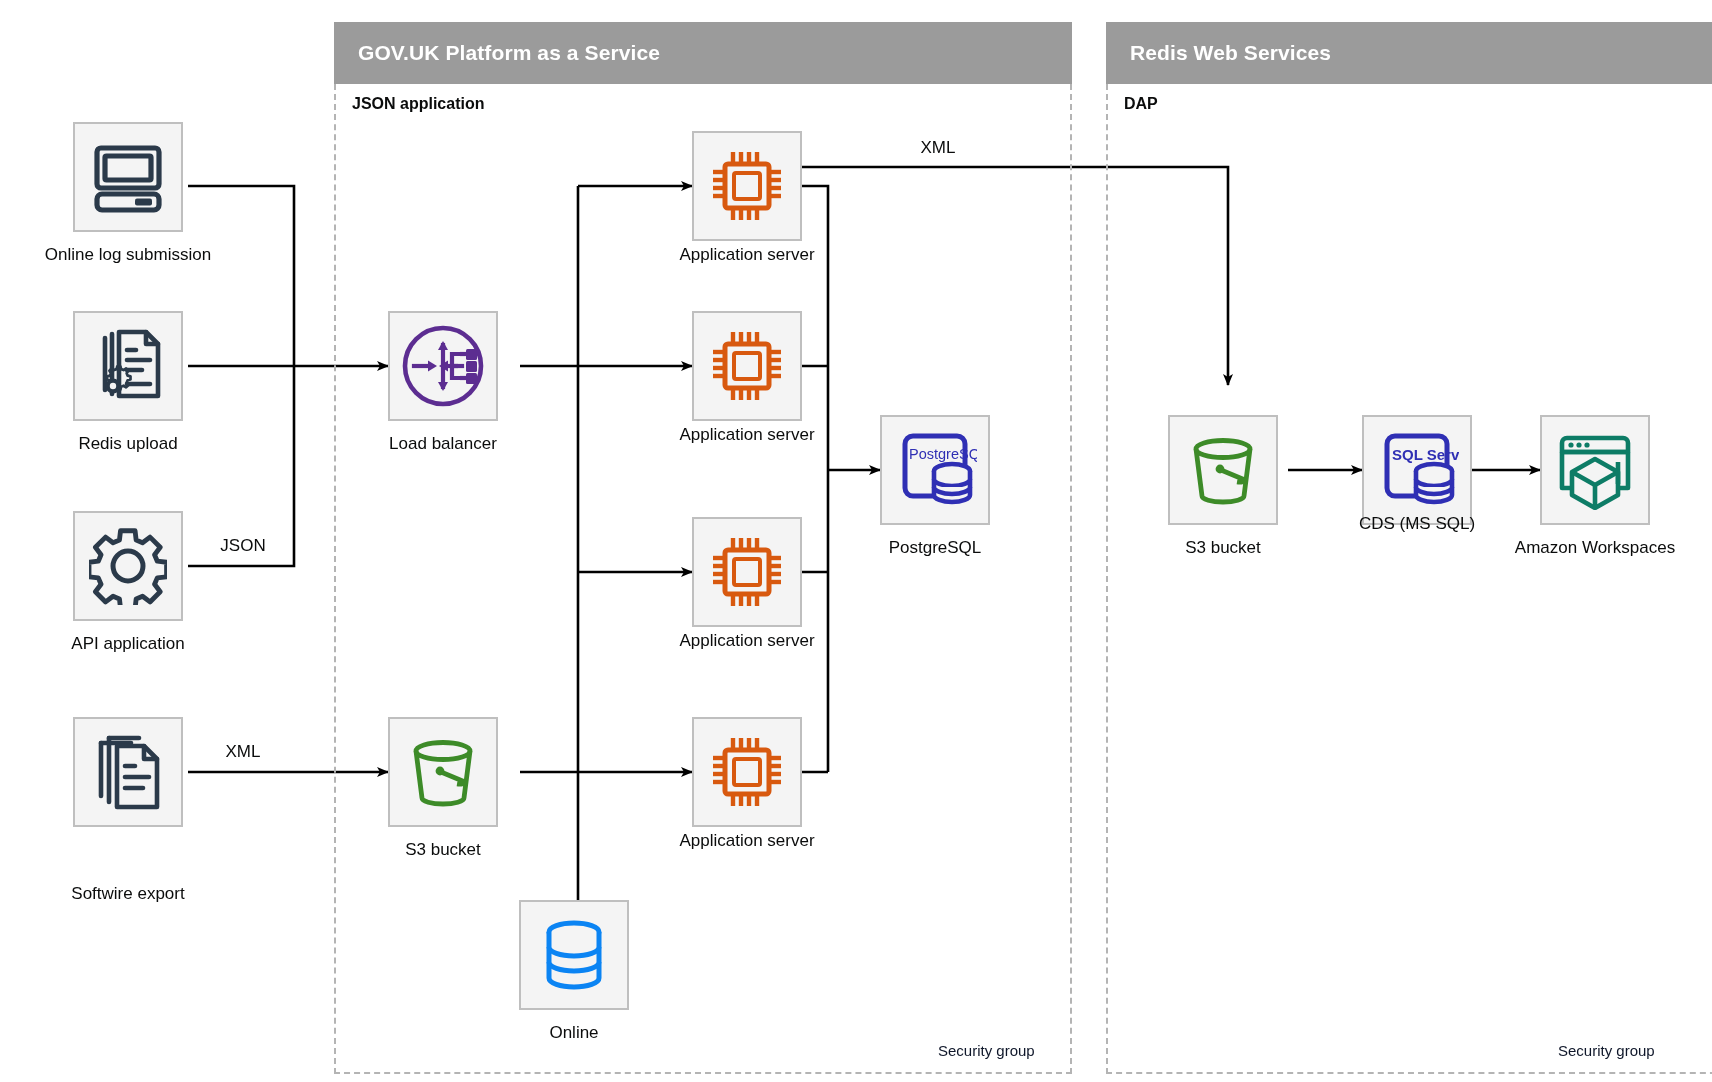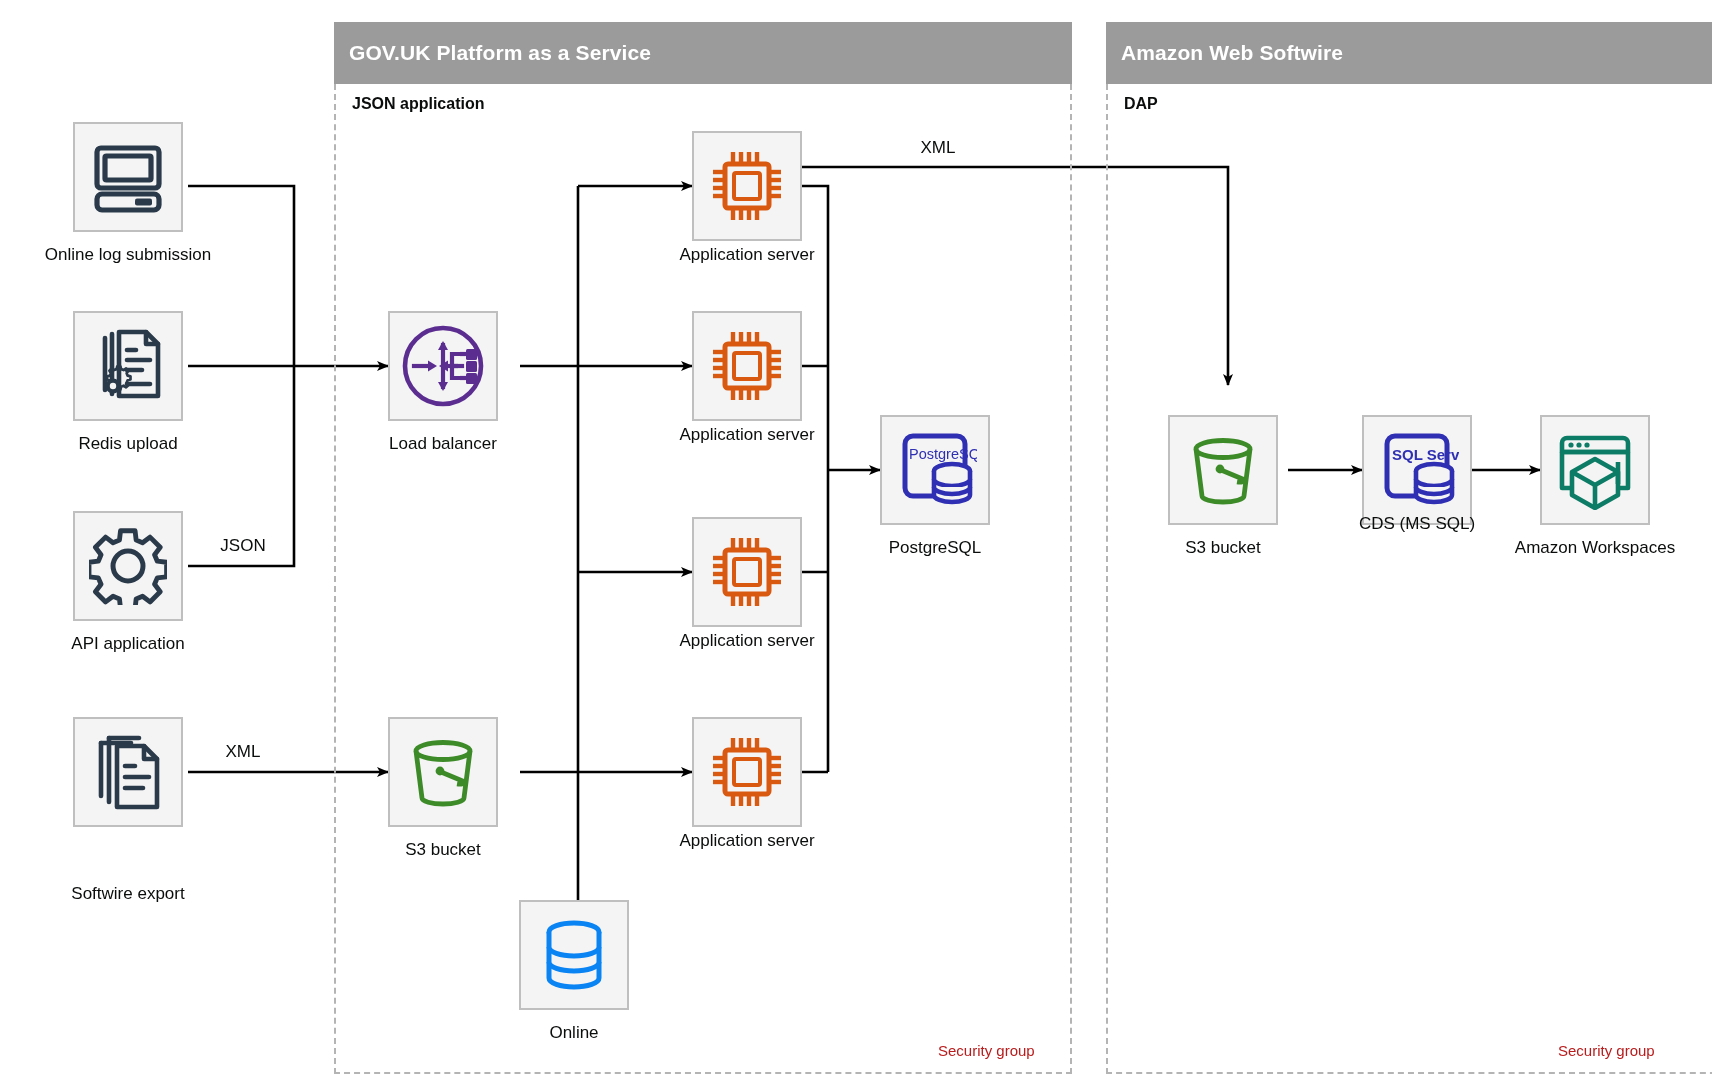--- a/index.html
+++ b/index.html
@@ -21,41 +21,41 @@
     height: 1082px;
   }
   .zone-header {
     position: absolute;
     background: #9b9b9b;
     color: #ffffff;
     font-weight: bold;
     font-size: 21px;
     display: flex;
     align-items: center;
-    padding-left: 15px;
+    padding-left: 24px;
     box-sizing: border-box;
     letter-spacing: 0.1px;
   }
   .zone-body {
     position: absolute;
     border: 2px dashed #b4b4b4;
     border-top: none;
     box-sizing: border-box;
     background: transparent;
   }
   .zone-sublabel {
     position: absolute;
     font-weight: bold;
     font-size: 16px;
     color: #0b0c0c;
   }
   .zone-footnote {
     position: absolute;
     font-size: 15px;
-    color: #b91c1c;
+    color: #0f172a;
   }
   .node {
     position: absolute;
     width: 110px;
     height: 110px;
     background: #f4f4f4;
     border: 2px solid #bfbfbf;
     box-sizing: border-box;
     display: flex;
     align-items: center;
@@ -125,21 +125,21 @@
 </svg>
 
 <div class="zone-header" style="left:334px; top:22px; width:738px; height:62px;">
   <span>GOV.UK Platform as a Service</span>
 </div>
 <div class="zone-body" style="left:334px; top:84px; width:738px; height:990px;"></div>
 <div class="zone-sublabel" style="left:352px; top:95px;">JSON application</div>
 <div class="zone-footnote" style="left:938px; top:1042px;">Security group</div>
 
 <div class="zone-header" style="left:1106px; top:22px; width:606px; height:62px;">
-  <span>Amazon Web Softwire</span>
+  <span>Redis Web Services</span>
 </div>
 <div class="zone-body" style="left:1106px; top:84px; width:620px; height:990px;"></div>
 <div class="zone-sublabel" style="left:1124px; top:95px;">DAP</div>
 <div class="zone-footnote" style="left:1558px; top:1042px;">Security group</div>
 
 <div class="node" style="left:73px; top:122px;">
   <svg width="76" height="76" viewBox="0 0 76 76">
     <g fill="none" stroke="#2b3a4a" stroke-width="5.2" stroke-linejoin="round">
       <rect x="7" y="9" width="62" height="40" rx="4"></rect>
       <rect x="15" y="17" width="46" height="24" rx="1.5"></rect>

